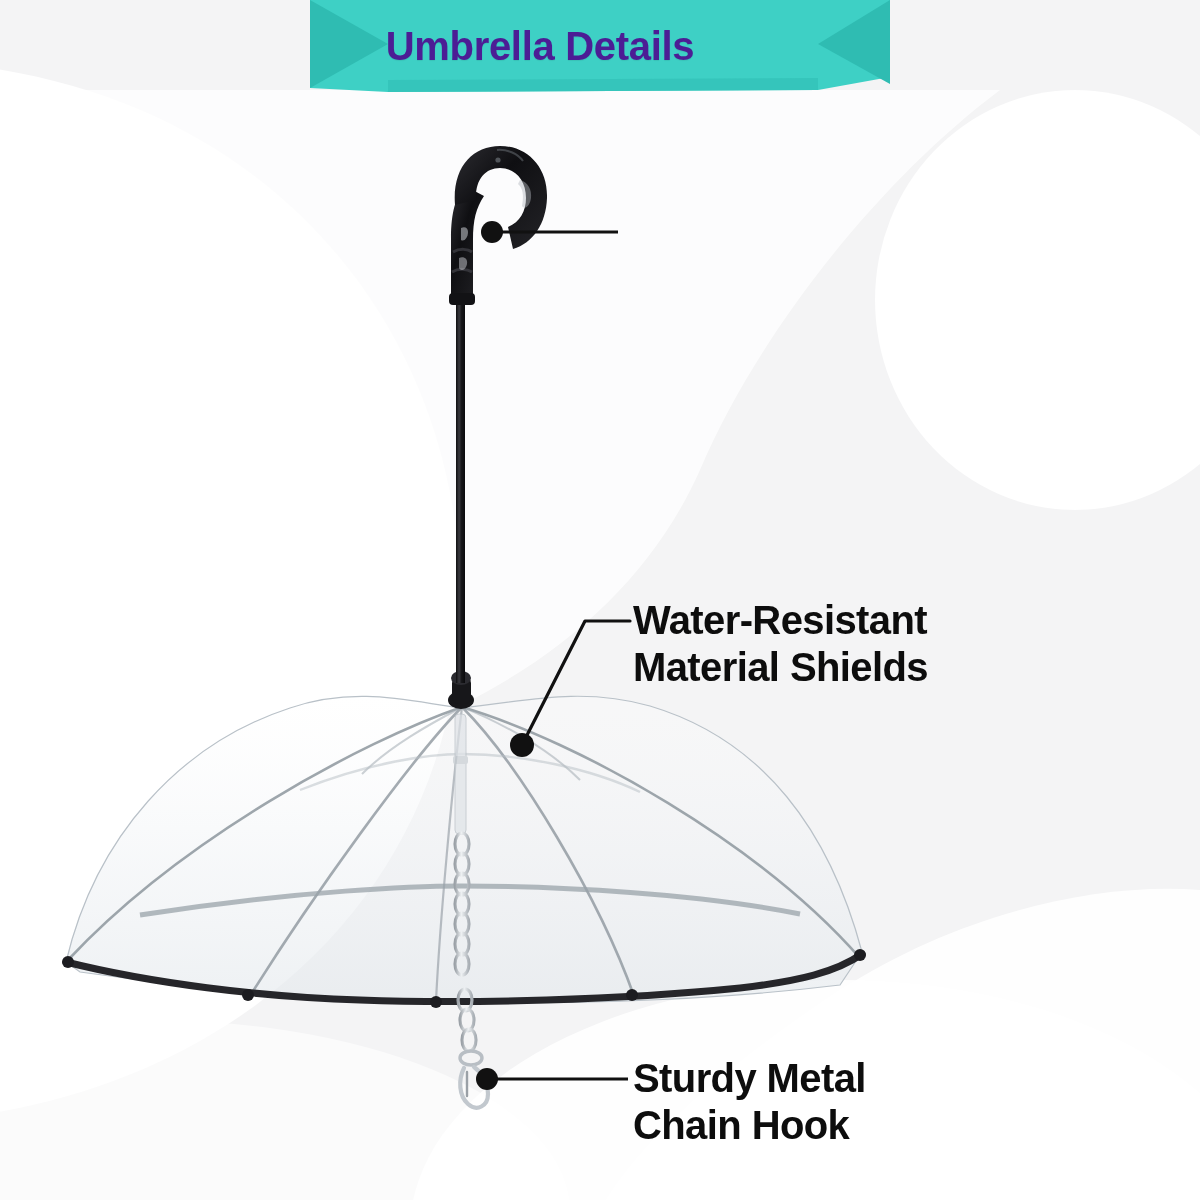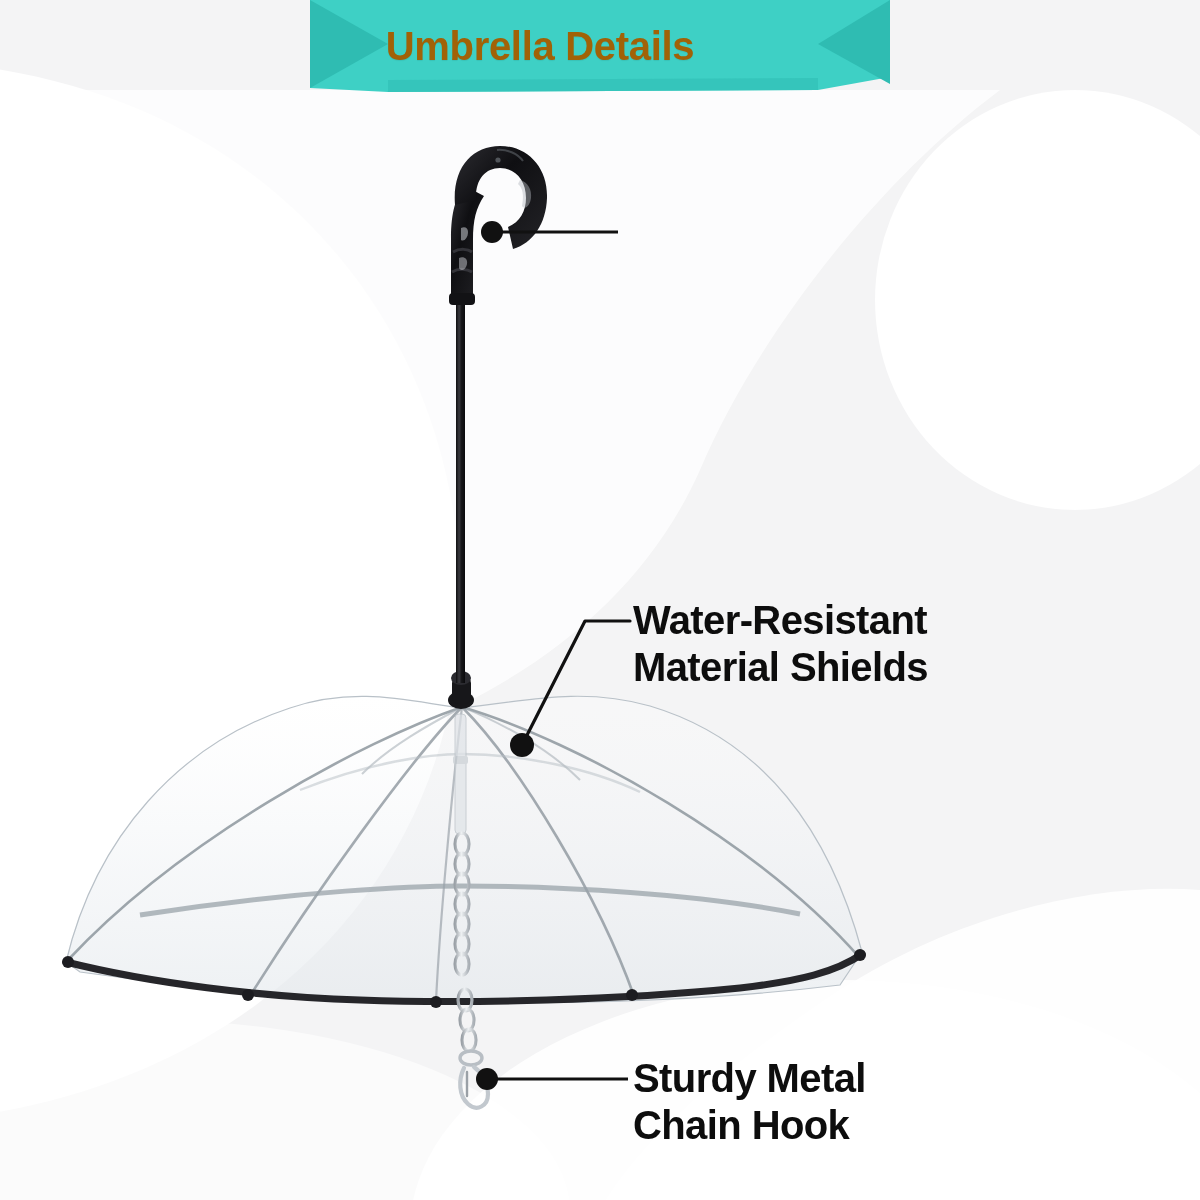--- a/index.html
+++ b/index.html
@@ -45,21 +45,21 @@
   }
   #banner-title {
     position: absolute;
     left: 0;
     top: 0;
     width: 460px;
     height: 92px;
     display: flex;
     align-items: center;
     justify-content: center;
-    color: #a16207;
+    color: #4c1d95;
     font-size: 40px;
     font-weight: bold;
     letter-spacing: -0.3px;
     text-shadow: 0 1px 1px rgba(0,0,0,0.07);
     font-family: "Liberation Sans", sans-serif;
     pointer-events: none;
   }
 
   
   #product-art {

